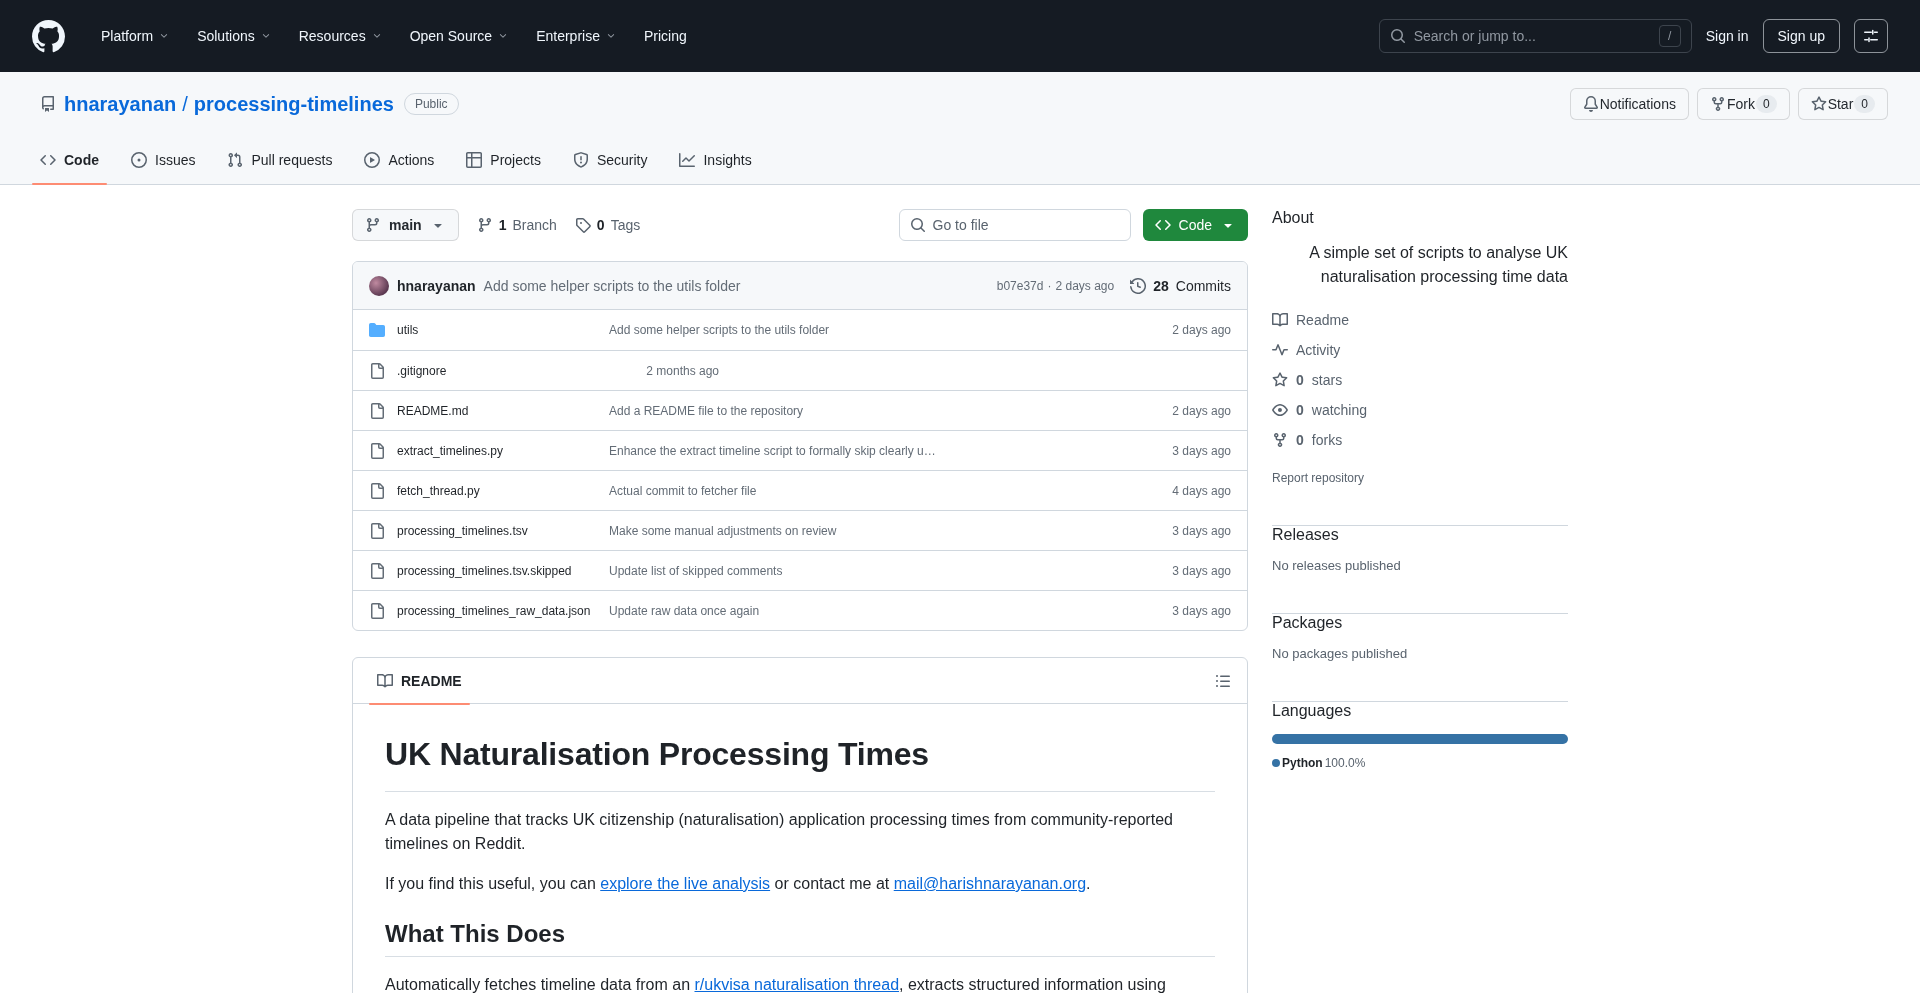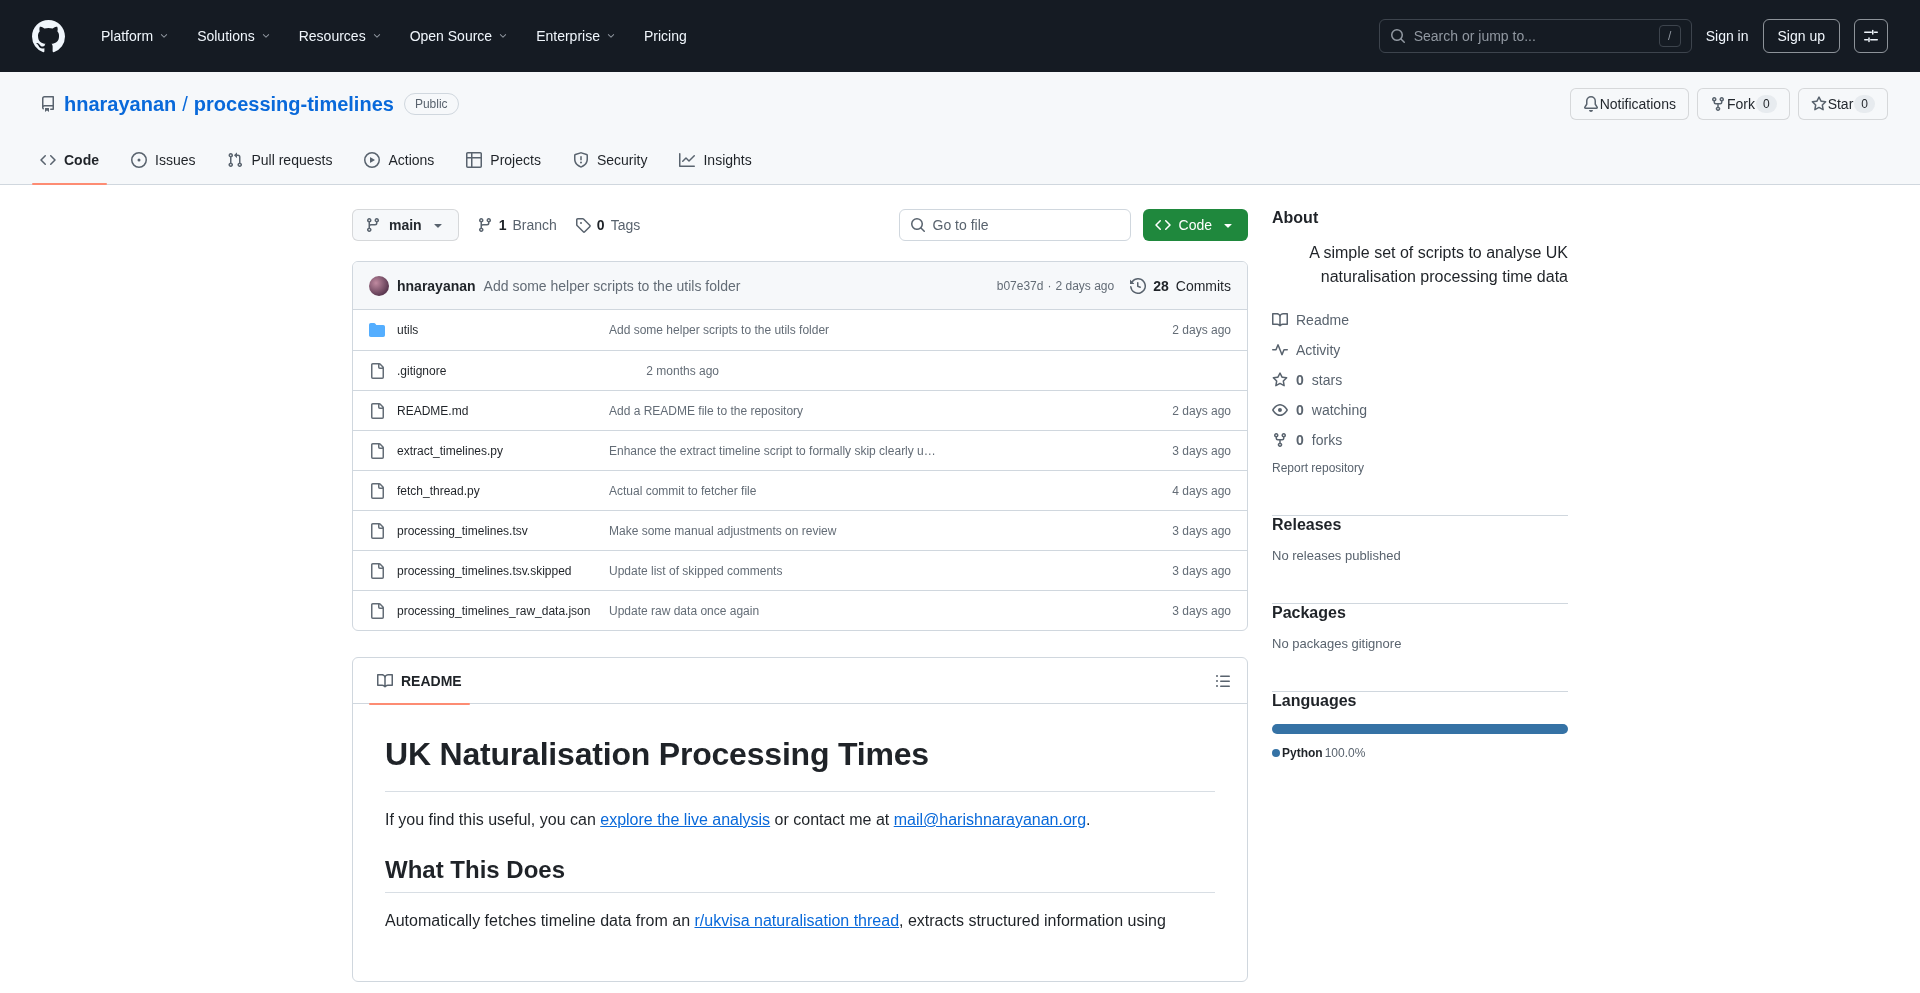--- a/index.html
+++ b/index.html
@@ -185,29 +185,29 @@
     border-bottom:1px solid #d8dee4; letter-spacing:-0.2px;
   }
   .readme-body p { font-size:16px; line-height:24px; margin-bottom:16px; }
   .readme-body a { color:#0969da; text-decoration:underline; }
   .readme-body h2 {
     font-size:24px; font-weight:600; margin-top:24px; padding-bottom:8px;
     margin-bottom:16px; border-bottom:1px solid #d8dee4;
   }
 
   
-  .sb-title { font-size:16px; font-weight:700; margin-bottom:14px; }
+  .sb-title { font-size:16px; font-weight:400; margin-bottom:14px; }
   .about-desc { font-size:16px; line-height:24px; margin-bottom:16px;text-align:right; }
   .meta-list { list-style:none; }
   .meta-item {
     display:flex; align-items:center; gap:8px; height:30px; font-size:14px;
     color:#59636e; cursor:pointer;
   }
   .meta-item b { font-weight:600; }
-  .report-link { display:inline-block; font-size:12px; color:#59636e; margin-top:6px; cursor:pointer; }
+  .report-link { display:inline-block; font-size:12px; color:#59636e; margin-top:16px; cursor:pointer; }
   .sb-section { border-top:1px solid #d0d7de; margin-top:40px; }
   .empty-note { font-size:13px; color:#59636e; margin-top:2px; }
   .lang-bar { height:10px; border-radius:5px; background:#3572A5; margin:14px 0 12px; cursor:pointer; }
   .lang-item { display:flex; align-items:center; gap:2px; font-size:12px; cursor:pointer; }
   .lang-dot { width:8px; height:8px; border-radius:50%; background:#3572A5; }
   .lang-item b { font-weight:600; color:#1f2328; }
   .lang-item .pct { color:#59636e; }
 </style>
 </head>
 <body>
@@ -514,20 +514,21 @@
           <span>README</span>
         </span>
         <span class="outline-btn">
           <svg width="16" height="16" viewBox="0 0 16 16" fill="currentColor">
               <path d="M5.75 2.5h8.5a.75.75 0 0 1 0 1.5h-8.5a.75.75 0 0 1 0-1.5Zm0 5h8.5a.75.75 0 0 1 0 1.5h-8.5a.75.75 0 0 1 0-1.5Zm0 5h8.5a.75.75 0 0 1 0 1.5h-8.5a.75.75 0 0 1 0-1.5ZM2 14a1 1 0 1 1 0-2 1 1 0 0 1 0 2Zm1-6a1 1 0 1 1-2 0 1 1 0 0 1 2 0ZM2 4a1 1 0 1 1 0-2 1 1 0 0 1 0 2Z"></path>
             </svg>
         </span>
       </div>
       <div class="readme-body">
         <h1>UK Naturalisation Processing Times</h1>
+        <p>A data pipeline that tracks UK citizenship (naturalisation) application processing times from community-reported timelines on Reddit.</p>
         <p><span>If you find this useful, you can </span><a>explore the live analysis</a><span> or contact me at </span><a>mail@harishnarayanan.org</a><span>.</span></p>
         <h2>What This Does</h2>
         <p><span>Automatically fetches timeline data from an </span><a>r/ukvisa naturalisation thread</a><span>, extracts structured information using</span></p>
       </div>
     </div>
   </div>
 
   <aside class="sidebar">
     <section>
       <h2 class="sb-title">About</h2>
@@ -570,21 +571,21 @@
       <a class="report-link">Report repository</a>
     </section>
 
     <section class="sb-section">
       <h2 class="sb-title">Releases</h2>
       <p class="empty-note">No releases published</p>
     </section>
 
     <section class="sb-section">
       <h2 class="sb-title">Packages</h2>
-      <p class="empty-note">No packages gitignore</p>
+      <p class="empty-note">No packages published</p>
     </section>
 
     <section class="sb-section">
       <h2 class="sb-title">Languages</h2>
       <div class="lang-bar"></div>
       <span class="lang-item">
         <span class="lang-dot"></span>
         <b>Python</b>
         <span class="pct">100.0%</span>
       </span>

